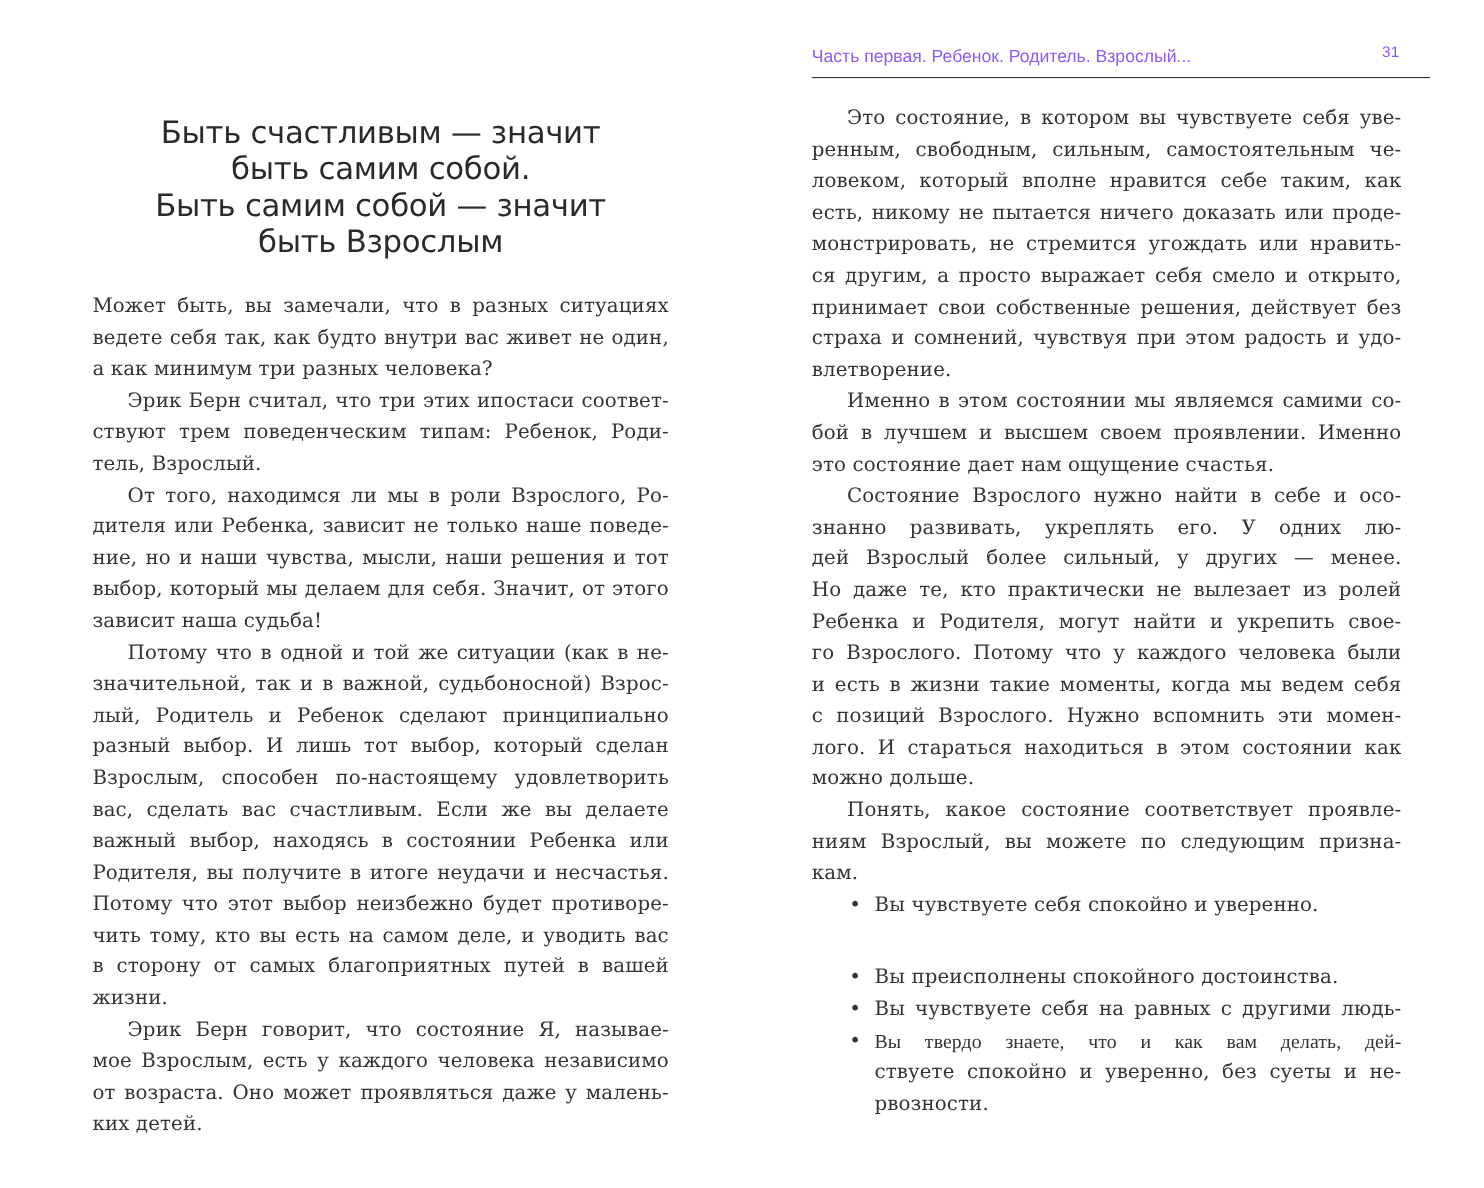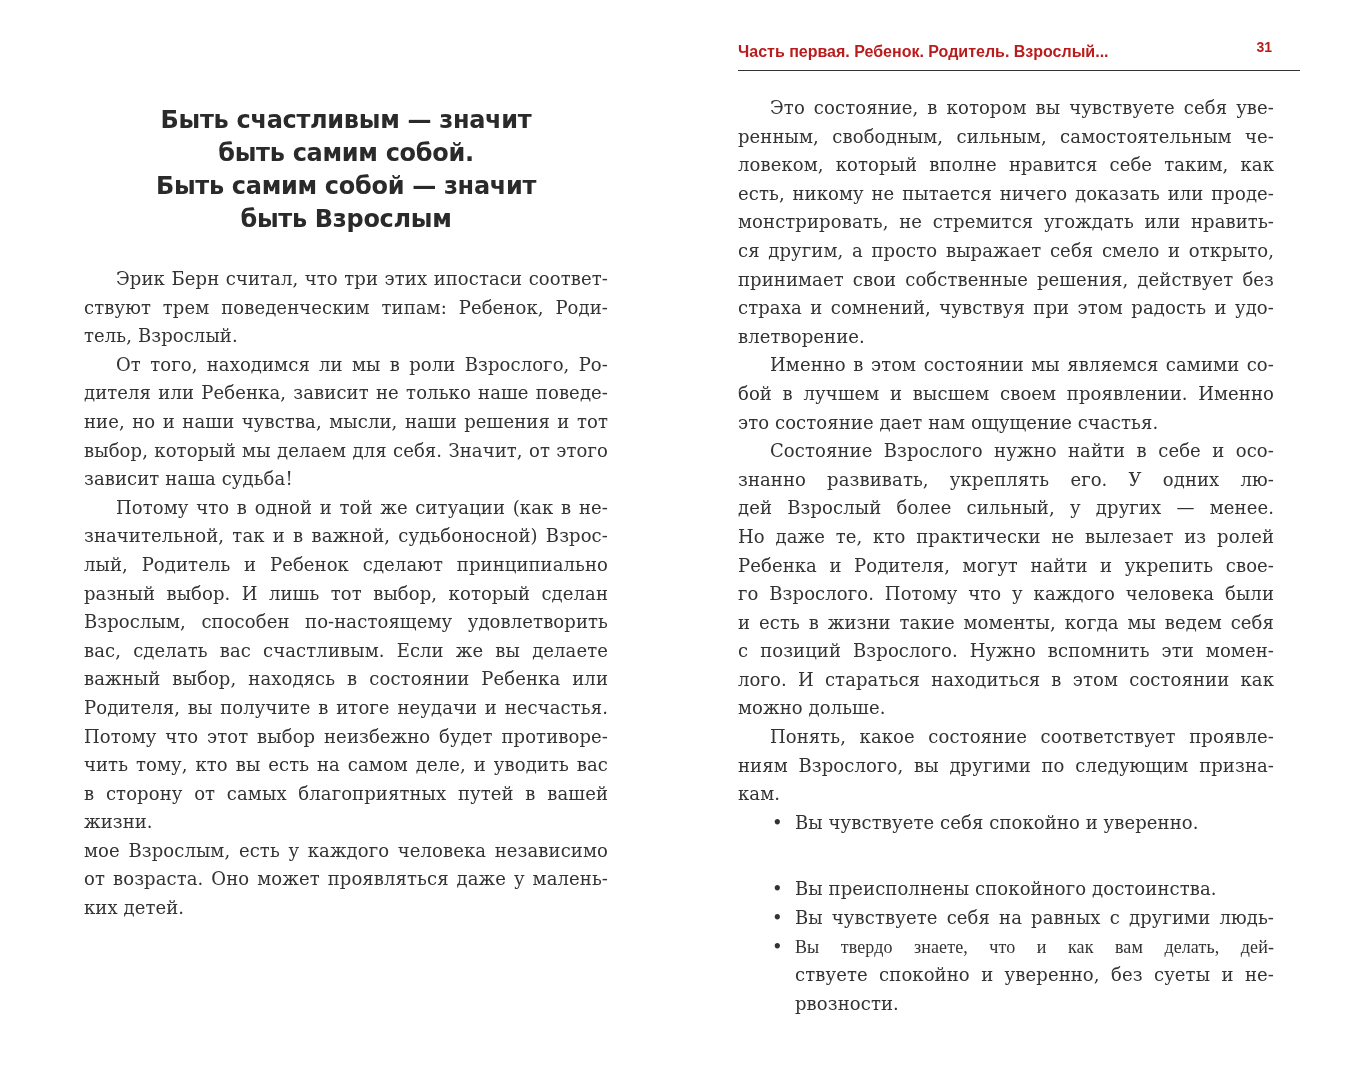--- a/index.html
+++ b/index.html
@@ -7,28 +7,28 @@
     width: 1349px; height: 1080px; background: #ffffff; position: relative; overflow: hidden;
     color: #2a2a2a;
   }
   .page { position: absolute; top: 0; height: 1080px; }
   .page-left { left: 0; width: 674px; }
   .page-right { left: 674px; width: 675px; }
 
   .running-head {
     position: absolute; left: 64px; top: 40px; width: 562px; height: 30px;
     border-bottom: 1.5px solid #333;
-    font-family: "Liberation Sans", sans-serif; font-size: 16px; color: #b91c1c; font-weight: bold;
+    font-family: "Liberation Sans", sans-serif; font-size: 16px; color: #8b5cf6;
   }
   .running-head .title { position: absolute; left: 0; top: 3px; }
   .running-head .pageno { position: absolute; right: 28px; top: -1px; font-size: 14px; }
 
   .heading {
     position: absolute; left: 84px; top: 104px; width: 524px;
-    font-family: "DejaVu Sans", sans-serif; font-weight: bold; font-size: 24px;
+    font-family: "DejaVu Sans", sans-serif; font-weight: normal; font-size: 28px;
     line-height: 33px; text-align: center; color: #2a2a2a; letter-spacing: -0.3px;
   }
   .heading div { white-space: nowrap; }
 
   .body-text {
     position: absolute;
     font-family: "DejaVu Serif", serif; font-size: 18px; line-height: 28.6px;
     color: #333; letter-spacing: 0.1px;
   }
   .left-body { left: 84px; top: 265px; width: 524px; }
@@ -47,20 +47,25 @@
 
 <div class="page page-left">
   <div class="heading">
     <div>Быть счастливым — значит</div>
     <div>быть самим собой.</div>
     <div>Быть самим собой — значит</div>
     <div>быть Взрослым</div>
   </div>
   <div class="body-text left-body" id="left-body">
       <div>
+        <div class="line">Может быть, вы замечали, что в разных ситуациях</div>
+        <div class="line">ведете себя так, как будто внутри вас живет не один,</div>
+        <div class="line last">а как минимум три разных человека?</div>
+      </div>
+      <div>
         <div class="line indent">Эрик Берн считал, что три этих ипостаси соответ-</div>
         <div class="line">ствуют трем поведенческим типам: Ребенок, Роди-</div>
         <div class="line last">тель, Взрослый.</div>
       </div>
       <div>
         <div class="line indent">От того, находимся ли мы в роли Взрослого, Ро-</div>
         <div class="line">дителя или Ребенка, зависит не только наше поведе-</div>
         <div class="line">ние, но и наши чувства, мысли, наши решения и тот</div>
         <div class="line">выбор, который мы делаем для себя. Значит, от этого</div>
         <div class="line last">зависит наша судьба!</div>
@@ -73,20 +78,21 @@
         <div class="line">Взрослым, способен по-настоящему удовлетворить</div>
         <div class="line">вас, сделать вас счастливым. Если же вы делаете</div>
         <div class="line">важный выбор, находясь в состоянии Ребенка или</div>
         <div class="line">Родителя, вы получите в итоге неудачи и несчастья.</div>
         <div class="line">Потому что этот выбор неизбежно будет противоре-</div>
         <div class="line">чить тому, кто вы есть на самом деле, и уводить вас</div>
         <div class="line">в сторону от самых благоприятных путей в вашей</div>
         <div class="line last">жизни.</div>
       </div>
       <div>
+        <div class="line indent">Эрик Берн говорит, что состояние Я, называе-</div>
         <div class="line">мое Взрослым, есть у каждого человека независимо</div>
         <div class="line">от возраста. Оно может проявляться даже у малень-</div>
         <div class="line last">ких детей.</div>
       </div>
     </div>
 </div>
 
 <div class="page page-right">
   <div class="running-head">
     <span class="title">Часть первая. Ребенок. Родитель. Взрослый...</span>
@@ -116,21 +122,21 @@
         <div class="line">Но даже те, кто практически не вылезает из ролей</div>
         <div class="line">Ребенка и Родителя, могут найти и укрепить свое-</div>
         <div class="line">го Взрослого. Потому что у каждого человека были</div>
         <div class="line">и есть в жизни такие моменты, когда мы ведем себя</div>
         <div class="line">с позиций Взрослого. Нужно вспомнить эти момен-</div>
         <div class="line">лого. И стараться находиться в этом состоянии как</div>
         <div class="line last">можно дольше.</div>
       </div>
       <div>
         <div class="line indent">Понять, какое состояние соответствует проявле-</div>
-        <div class="line">ниям Взрослого, вы другими по следующим призна-</div>
+        <div class="line">ниям Взрослый, вы можете по следующим призна-</div>
         <div class="line last">кам.</div>
       </div>
       <div>
         <div>
           <div class="bullet-line last">
             <span class="bullet-dot">•</span>
             <span style="display: block;">Вы чувствуете себя спокойно и уверенно.</span>
           </div>
         </div>
         <div>

